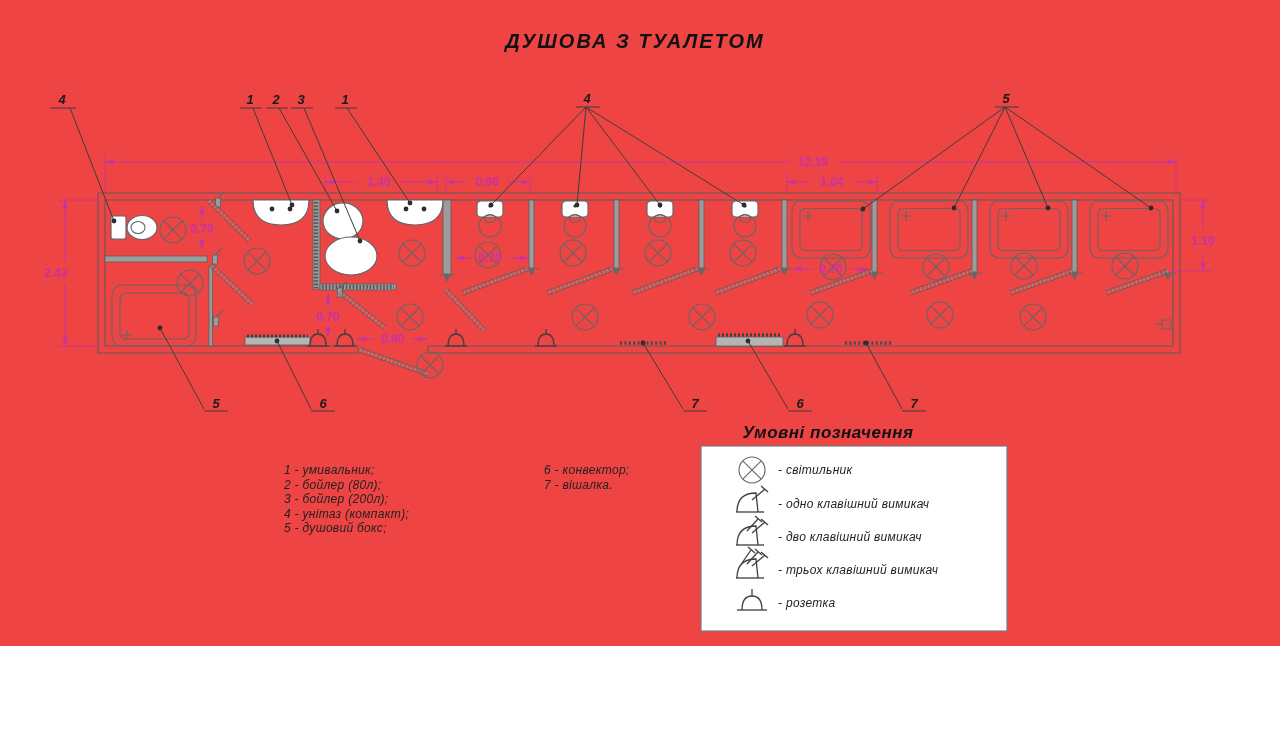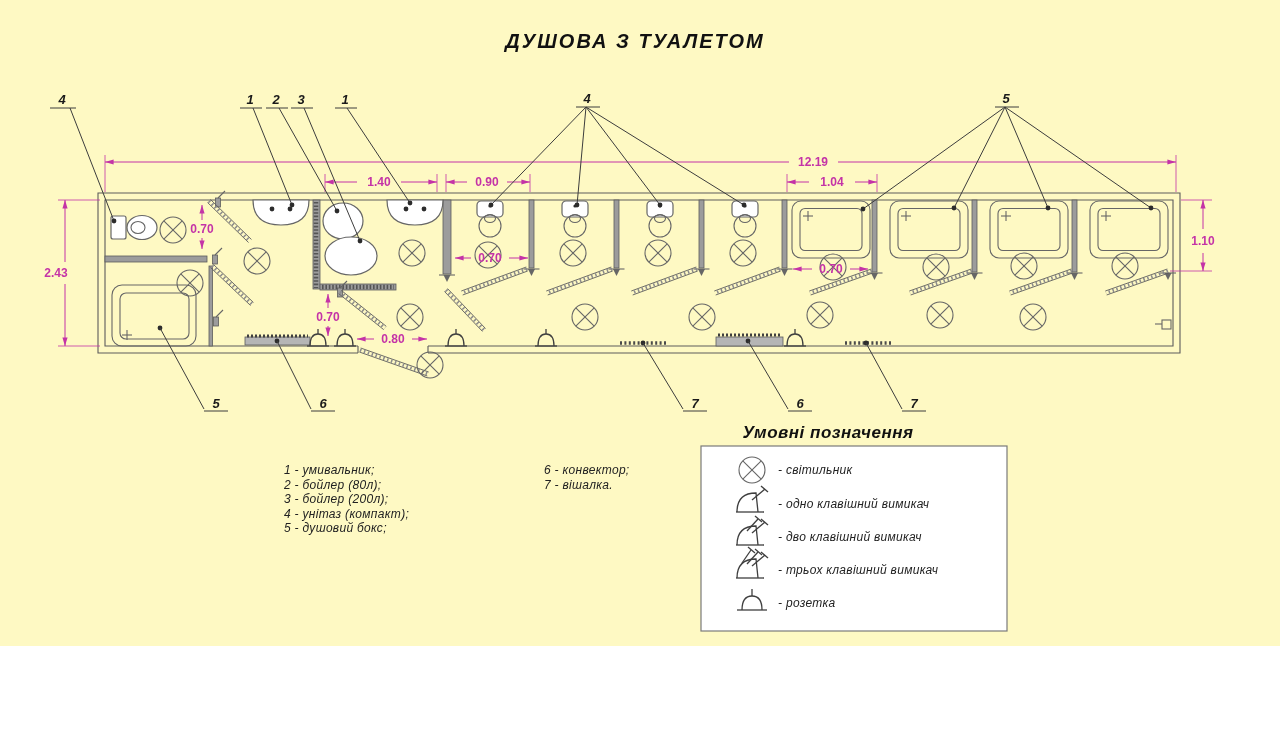--- a/index.html
+++ b/index.html
@@ -1,16 +1,16 @@
 <!DOCTYPE html>
 <html><head>
 <meta charset="utf-8">
 <style>
   html,body{margin:0;padding:0;background:#fff;}
-  #stage{position:relative;width:1280px;height:646px;background:#fef9c3;overflow:hidden;
+  #stage{position:relative;width:1280px;height:646px;background:#ef4444;overflow:hidden;
          font-family:"Liberation Sans",sans-serif;}
   svg text{font-family:"Liberation Sans",sans-serif;}
   
   .w   {stroke:#5c5c5c;stroke-width:1.1;fill:none;}
   .wf  {fill:#9c9c9c;stroke:#5c5c5c;stroke-width:.8;}
   .fx  {stroke:#666;stroke-width:1.2;fill:#fff;}
   .fxn {stroke:#666;stroke-width:1.1;fill:none;}
   .hatch{stroke:#555;stroke-width:4.5;fill:none;stroke-dasharray:1.6 1.8;}
   .conv {fill:#b5b5b5;stroke:#5c5c5c;stroke-width:.8;}
   .convd{stroke:#3f3f3f;stroke-width:3.2;fill:none;stroke-dasharray:2 2;}

